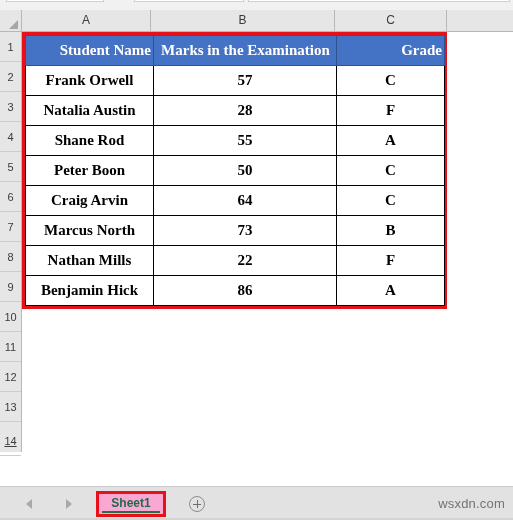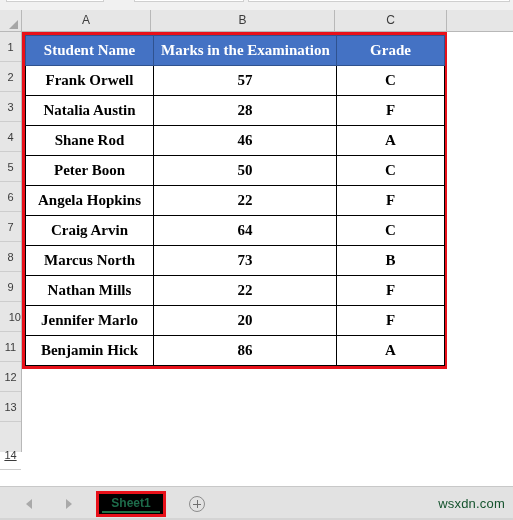--- a/index.html
+++ b/index.html
@@ -137,20 +137,21 @@
     white-space: nowrap;
     box-sizing: border-box;
     font-weight: bold;
   }
   table.sheet tr.head td {
     background: #4472c4;
     color: #ffffff;
     font-weight: bold;
     font-size: 15px;
     border-color: #2f528f;
+    text-align: right;
   }
   table.sheet tr.head td.clip {
     text-align: center;
     padding-left: 3px;
   }
 
   
   .status-bar {
     position: absolute;
     left: 0; top: 486px;
@@ -180,21 +181,21 @@
     border-top: 5px solid transparent;
     border-bottom: 5px solid transparent;
     border-left: 6px solid #a9a9a9;
   }
   .sheet-tab-highlight {
     position: absolute;
     left: 96px; top: 4px;
     width: 70px; height: 26px;
     border: 3px solid #e8111a;
     box-sizing: border-box;
-    background: #000000;
+    background: #f9a8d4;
   }
   .sheet-tab-label {
     position: absolute;
     left: 0; top: 0;
     width: 64px; height: 17px;
     line-height: 18px;
     text-align: center;
     font-size: 12px;
     font-weight: bold;
     color: #1d6b4a;
@@ -218,21 +219,21 @@
     position: absolute;
     background: #6e6e6e;
   }
   .add-sheet:before { left: 3px; top: 6.5px; width: 8px; height: 1px; }
   .add-sheet:after  { left: 6.5px; top: 3px; width: 1px; height: 8px; }
 
   .watermark {
     position: absolute;
     right: 8px; top: 9px;
     font-size: 13px;
-    color: #14532d;
+    color: #737373;
     letter-spacing: 0.2px;
   }
   .bottom-edge {
     position: absolute;
     left: 0; top: 518px;
     width: 513px; height: 2px;
     background: #d4d4d4;
   }
 </style>
 </head>
@@ -257,25 +258,25 @@
 <div class="row-head-col" id="row-heads">
     <div class="row-head" style="top: 0px;">1</div>
     <div class="row-head" style="top: 30px;">2</div>
     <div class="row-head" style="top: 60px;">3</div>
     <div class="row-head" style="top: 90px;">4</div>
     <div class="row-head" style="top: 120px;">5</div>
     <div class="row-head" style="top: 150px;">6</div>
     <div class="row-head" style="top: 180px;">7</div>
     <div class="row-head" style="top: 210px;">8</div>
     <div class="row-head" style="top: 240px;">9</div>
-    <div class="row-head" style="top: 270px; text-align: right;">10</div>
+    <div class="row-head" style="top: 270px;">10</div>
     <div class="row-head" style="top: 300px;">11</div>
     <div class="row-head" style="top: 330px;">12</div>
     <div class="row-head" style="top: 360px;">13</div>
-    <div class="row-head" style="top: 408px; text-decoration: underline;">14</div>
+    <div class="row-head" style="top: 394px; text-decoration: underline;">14</div>
   </div>
 
 <div class="grid-bg"></div>
 
 <div class="table-wrap">
   <table class="sheet">
     <colgroup>
       <col class="w-a">
         <col class="w-b">
         <col class="w-c">
@@ -293,51 +294,41 @@
           <td>57</td>
           <td>C</td>
         </tr>
         <tr>
           <td>Natalia Austin</td>
           <td>28</td>
           <td>F</td>
         </tr>
         <tr>
           <td>Shane Rod</td>
-          <td>46</td>
+          <td>55</td>
           <td>A</td>
         </tr>
         <tr>
           <td>Peter Boon</td>
           <td>50</td>
           <td>C</td>
         </tr>
         <tr>
-          <td>Angela Hopkins</td>
-          <td>22</td>
-          <td>F</td>
-        </tr>
-        <tr>
           <td>Craig Arvin</td>
           <td>64</td>
           <td>C</td>
         </tr>
         <tr>
           <td>Marcus North</td>
           <td>73</td>
           <td>B</td>
         </tr>
         <tr>
           <td>Nathan Mills</td>
           <td>22</td>
-          <td>F</td>
-        </tr>
-        <tr>
-          <td>Jennifer Marlo</td>
-          <td>20</td>
           <td>F</td>
         </tr>
         <tr>
           <td>Benjamin Hick</td>
           <td>86</td>
           <td>A</td>
         </tr>
       </tbody>
   </table>
 </div>

